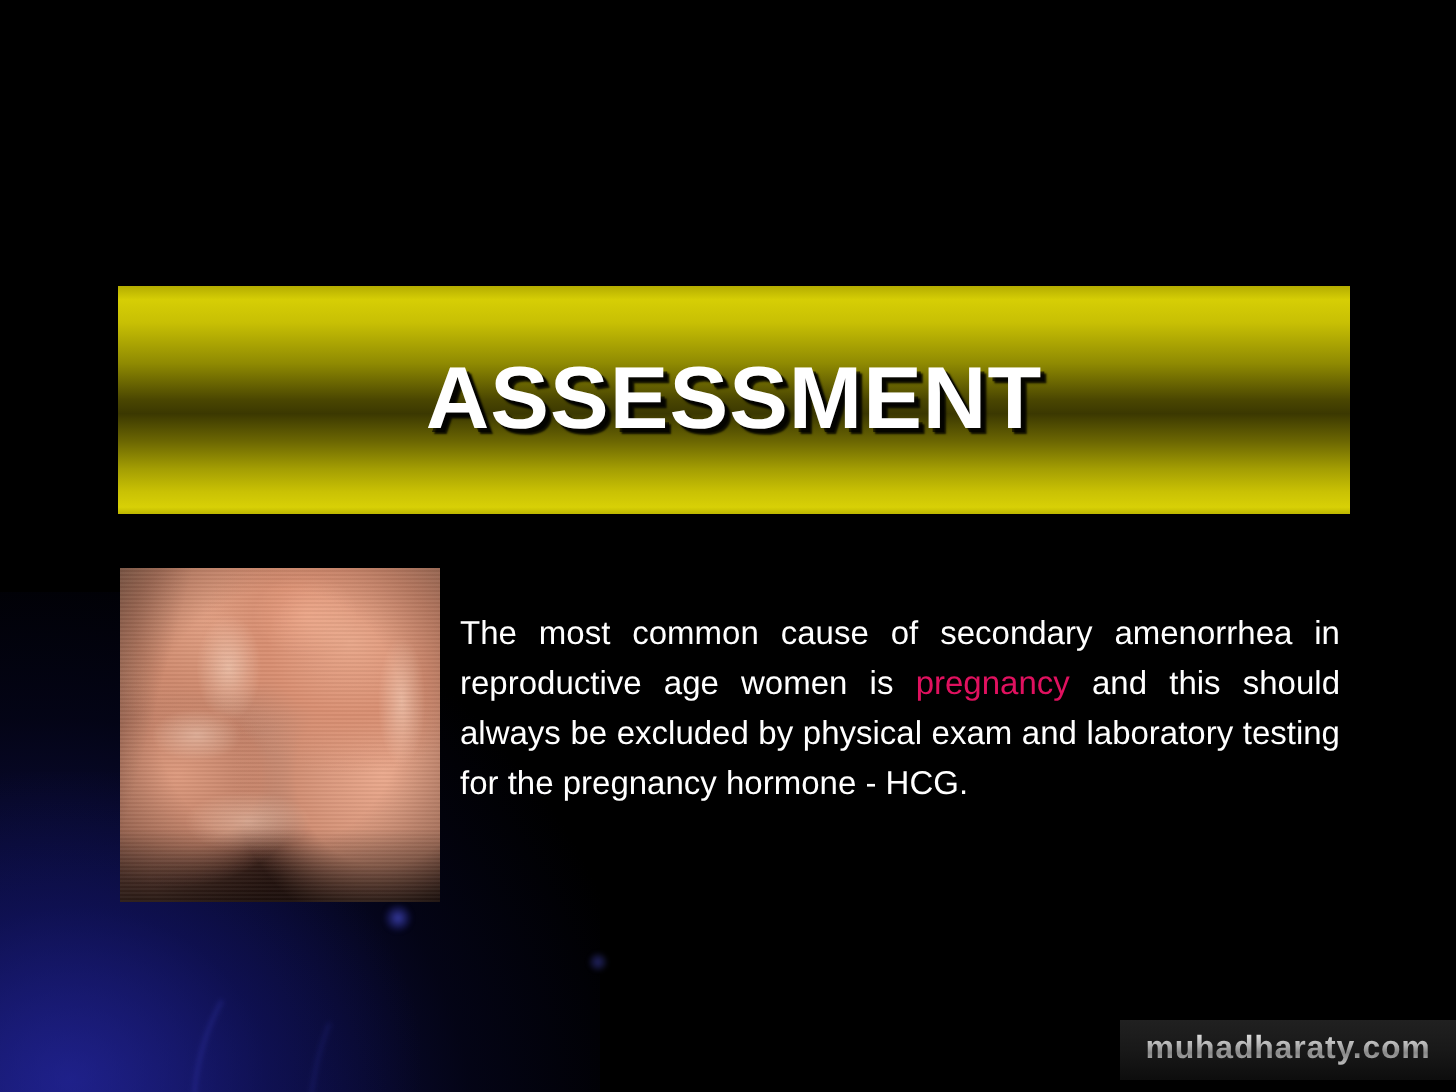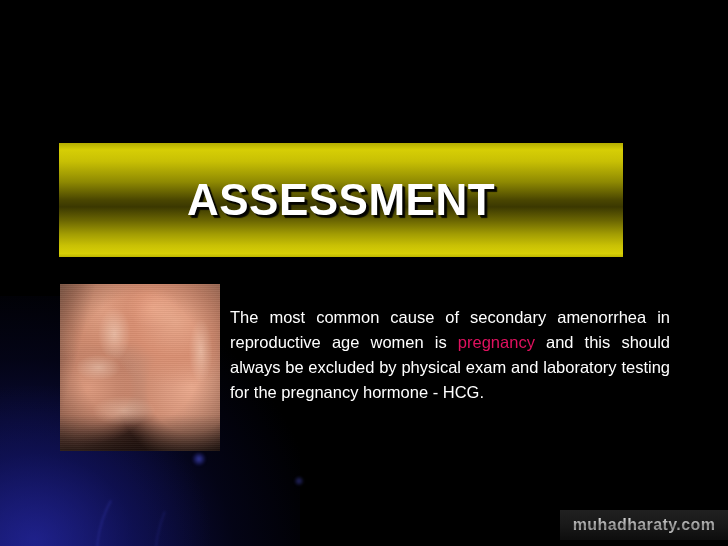--- a/index.html
+++ b/index.html
@@ -89,21 +89,21 @@
     background: radial-gradient(circle, rgba(70,74,200,0.5) 0%, rgba(0,0,0,0) 75%);
     filter: blur(1px);
     pointer-events: none;
   }
 
   
   #title-banner {
     position: absolute;
     left: 59px;
     top: 143px;
-    width: 564px;
+    width: 616px;
     height: 114px;
     background: linear-gradient(to bottom,
        #b4ad00 0%,
        #d6ce05 6%,
        #c8c004 16%,
        #8f8a02 34%,
        #4a4601 50%,
        #3b3801 56%,
        #6b6602 68%,
        #a39d03 80%,

